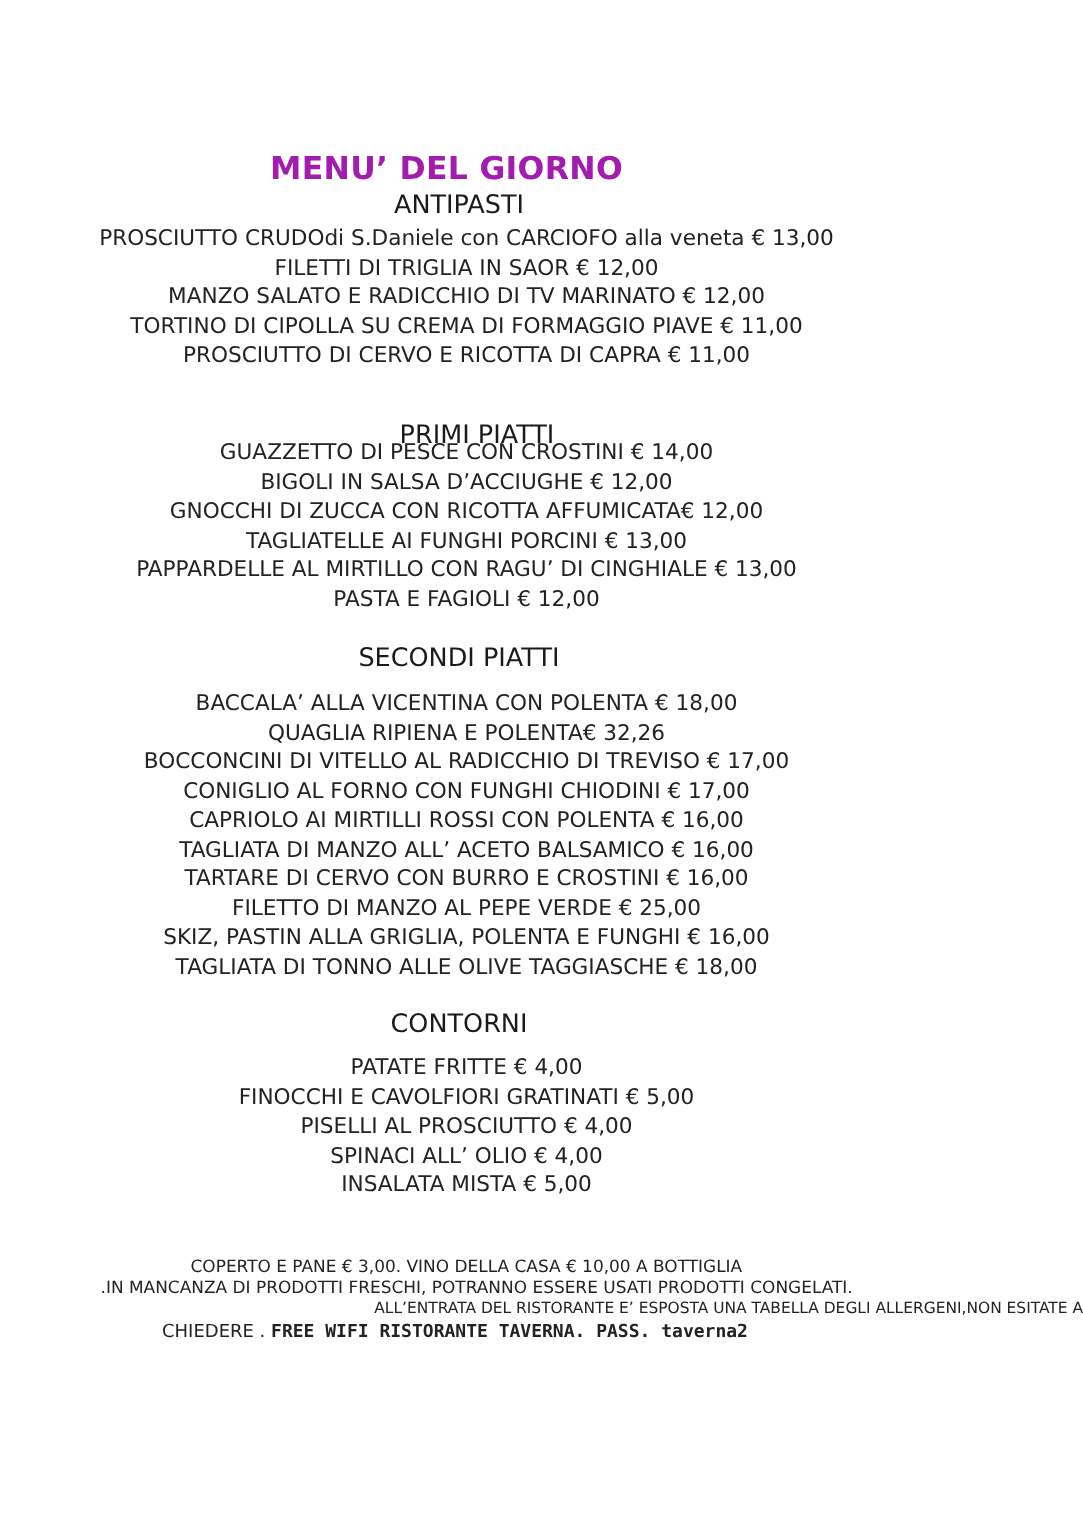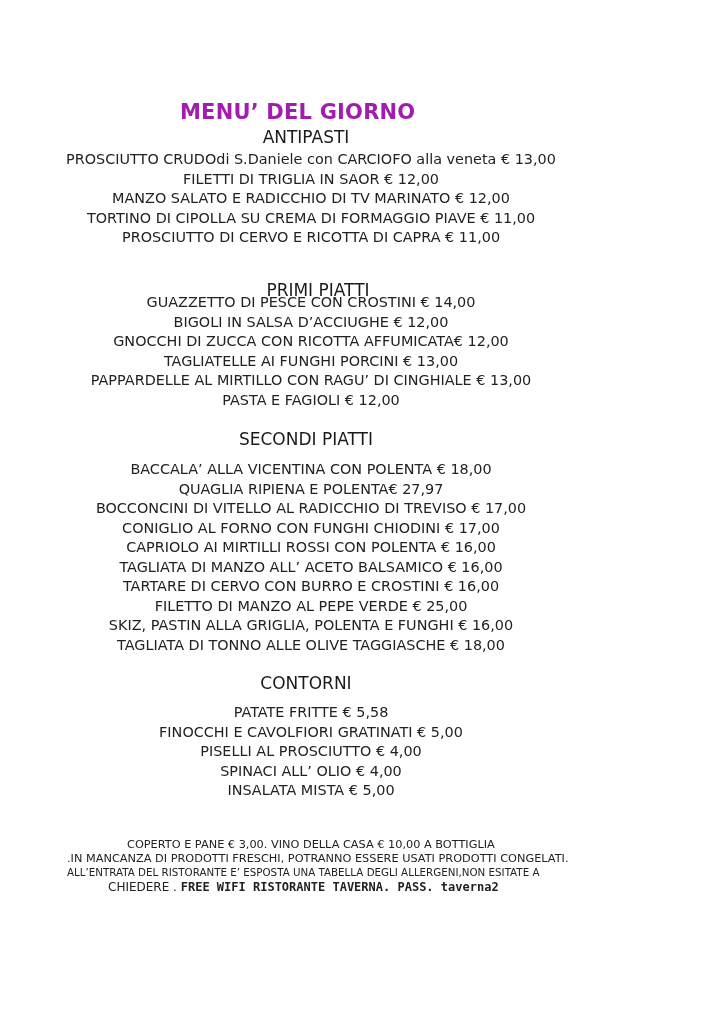--- a/index.html
+++ b/index.html
@@ -35,41 +35,41 @@
     <div class="item">BIGOLI IN SALSA D’ACCIUGHE € 12,00</div>
     <div class="item">GNOCCHI DI ZUCCA CON RICOTTA AFFUMICATA€ 12,00</div>
     <div class="item">TAGLIATELLE AI FUNGHI PORCINI € 13,00</div>
     <div class="item">PAPPARDELLE AL MIRTILLO CON RAGU’ DI CINGHIALE € 13,00</div>
     <div class="item">PASTA E FAGIOLI € 12,00</div>
   </div>
 
   <div class="section-head" style="top:429px;">SECONDI PIATTI</div>
   <div class="items" style="top:460px;">
     <div class="item">BACCALA’ ALLA VICENTINA CON POLENTA € 18,00</div>
-    <div class="item">QUAGLIA RIPIENA E POLENTA€ 27,97</div>
+    <div class="item">QUAGLIA RIPIENA E POLENTA€ 32,26</div>
     <div class="item">BOCCONCINI DI VITELLO AL RADICCHIO DI TREVISO € 17,00</div>
     <div class="item">CONIGLIO AL FORNO CON FUNGHI CHIODINI € 17,00</div>
     <div class="item">CAPRIOLO AI MIRTILLI ROSSI CON POLENTA € 16,00</div>
     <div class="item">TAGLIATA DI MANZO ALL’ ACETO BALSAMICO € 16,00</div>
     <div class="item">TARTARE DI CERVO CON BURRO E CROSTINI € 16,00</div>
     <div class="item">FILETTO DI MANZO AL PEPE VERDE € 25,00</div>
     <div class="item">SKIZ, PASTIN ALLA GRIGLIA, POLENTA E FUNGHI € 16,00</div>
     <div class="item">TAGLIATA DI TONNO ALLE OLIVE TAGGIASCHE € 18,00</div>
   </div>
 
   <div class="section-head" style="top:673px;">CONTORNI</div>
   <div class="items" style="top:703px;">
-    <div class="item">PATATE FRITTE € 5,58</div>
+    <div class="item">PATATE FRITTE € 4,00</div>
     <div class="item">FINOCCHI E CAVOLFIORI GRATINATI € 5,00</div>
     <div class="item">PISELLI AL PROSCIUTTO € 4,00</div>
     <div class="item">SPINACI ALL’ OLIO € 4,00</div>
     <div class="item">INSALATA MISTA € 5,00</div>
   </div>
 
   <div class="footer" style="top:838px;">
     <div class="f-line" style="padding-left:127px;">COPERTO E PANE € 3,00. VINO DELLA CASA € 10,00 A BOTTIGLIA</div>
     <div class="f-line" style="padding-left:67px;">.IN MANCANZA DI PRODOTTI FRESCHI, POTRANNO ESSERE USATI PRODOTTI CONGELATI.</div>
-    <div class="f-line f-small" style="padding-left:67px;">ALL’ENTRATA DEL RISTORANTE E’ ESPOSTA UNA TABELLA DEGLI ALLERGENI,NON ESITATE A</div>
+    <div class="f-line f-small" style="padding-left:67px;text-align:right;">ALL’ENTRATA DEL RISTORANTE E’ ESPOSTA UNA TABELLA DEGLI ALLERGENI,NON ESITATE A</div>
     <div class="f-line wifi" style="padding-left:108px;">
       <span>CHIEDERE . </span><b>FREE WIFI RISTORANTE TAVERNA. PASS. taverna2</b>
     </div>
   </div>
 </div>
 
 </body></html>

